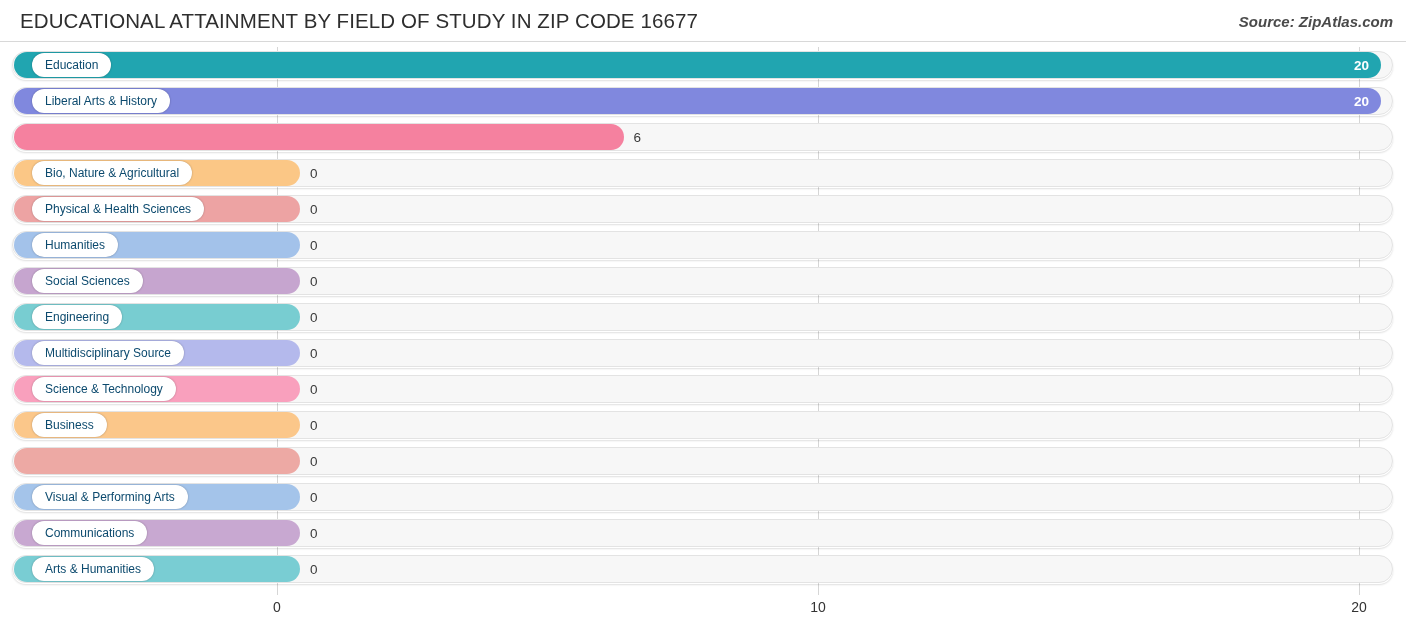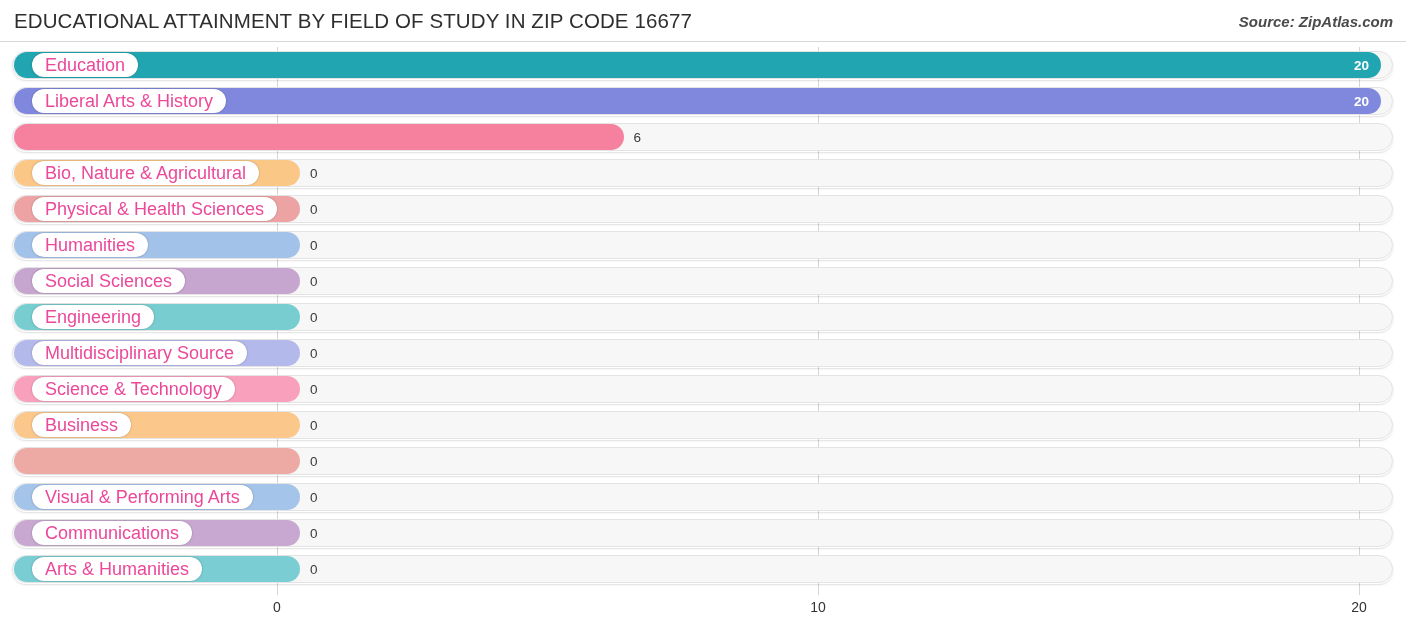--- a/index.html
+++ b/index.html
@@ -18,21 +18,21 @@
   }
 
   
   #header {
     position: absolute;
     left: 0; top: 0;
     width: 1406px; height: 42px;
   }
   #chart-title {
     position: absolute;
-    left: 14px; top: 9px;
+    left: 20px; top: 9px;
     font-size: 20.5px;
     font-weight: 400;
     letter-spacing: .1px;
     color: #2e2e2e;
     white-space: nowrap;
   }
   #source-note {
     position: absolute;
     right: 13px; top: 13px;
     font-size: 15px;
@@ -118,22 +118,22 @@
     padding: 0 13px;
     display: flex;
     align-items: center;
     background: #ffffff;
     border-radius: 12px;
     box-shadow: 0 0 2px rgba(0,0,0,.30);
     z-index: 2;
     white-space: nowrap;
   }
   .cat-pill span {
-    font-size: 18px;
-    color: #ec4899;
+    font-size: 12px;
+    color: #0c4a6e;
     line-height: 1;
   }
 
   
   #axis {
     position: absolute;
     left: 0; top: 595px;
     width: 1406px; height: 36px;
   }
   .tick-label {

